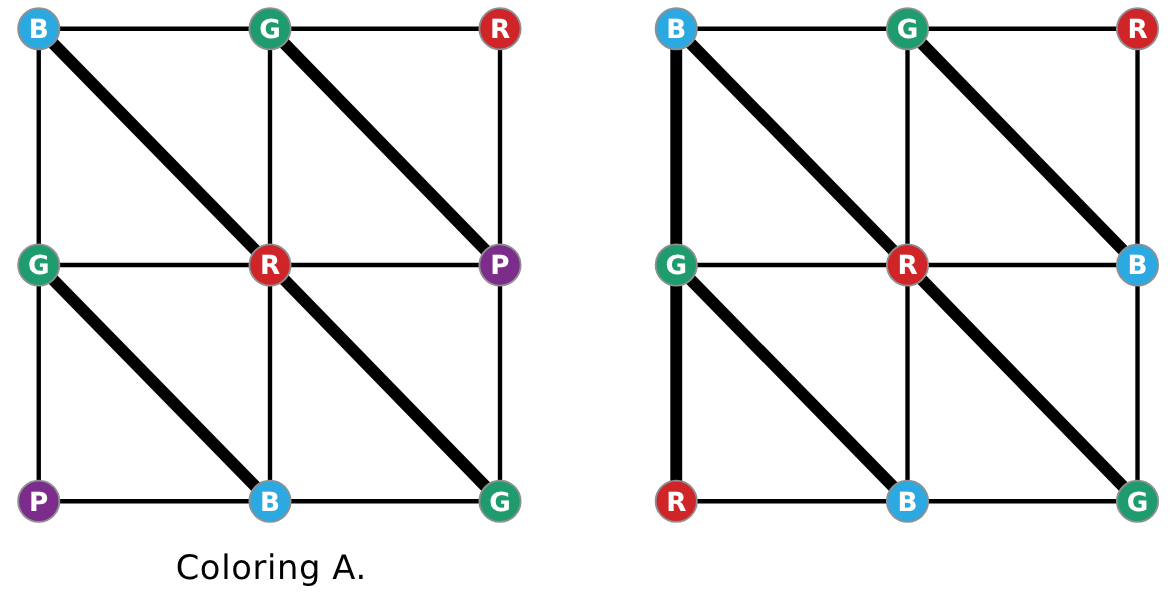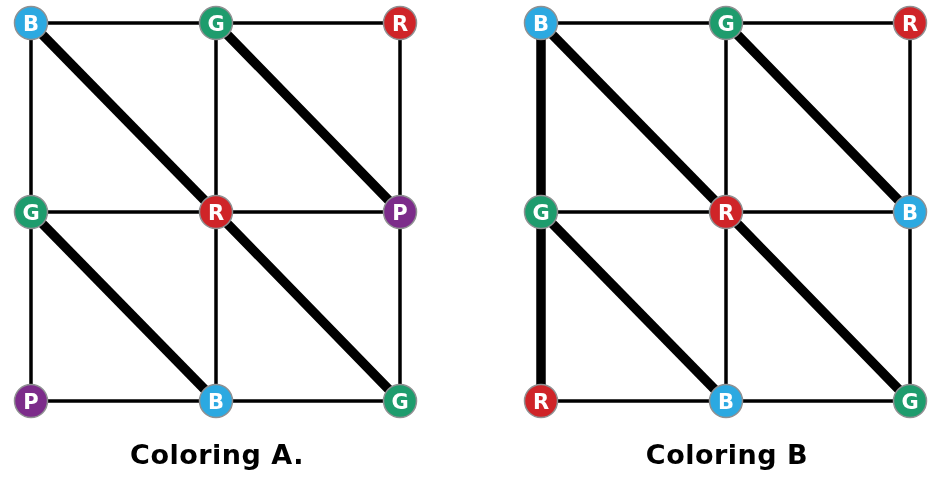--- a/index.html
+++ b/index.html
@@ -22,21 +22,21 @@
     margin: 0;
     width: 410px;
   }
   figure.fig svg {
     display: block;
   }
   .cap {
     margin-top: 14px;
     text-align: center;
     font-size: 27px;
-    font-weight: bold;
+    font-weight: normal;
     color: #000000;
     letter-spacing: 0.5px;
   }
   .node-label {
     font-family: "DejaVu Sans", "Liberation Sans", sans-serif;
     font-size: 21px;
     font-weight: bold;
     fill: #ffffff;
     text-anchor: middle;
     pointer-events: none;
@@ -117,16 +117,15 @@
         <text x="204" y="219.5" class="node-label" fill="#ffffff">R</text>
         <circle cx="388" cy="212" r="16.5" fill="#2CA9E1" stroke="#8f9092" stroke-width="1.5"></circle>
         <text x="388" y="219.5" class="node-label" fill="#ffffff">B</text>
         <circle cx="19" cy="401" r="16.5" fill="#CF2428" stroke="#8f9092" stroke-width="1.5"></circle>
         <text x="19" y="408.5" class="node-label" fill="#ffffff">R</text>
         <circle cx="204" cy="401" r="16.5" fill="#2CA9E1" stroke="#8f9092" stroke-width="1.5"></circle>
         <text x="204" y="408.5" class="node-label" fill="#ffffff">B</text>
         <circle cx="388" cy="401" r="16.5" fill="#1E9C6D" stroke="#8f9092" stroke-width="1.5"></circle>
         <text x="388" y="408.5" class="node-label" fill="#ffffff">G</text>
       </svg>
-    <figcaption class="cap">Coloring B</figcaption>
   </figure>
 
 </div>
 
 </body></html>

